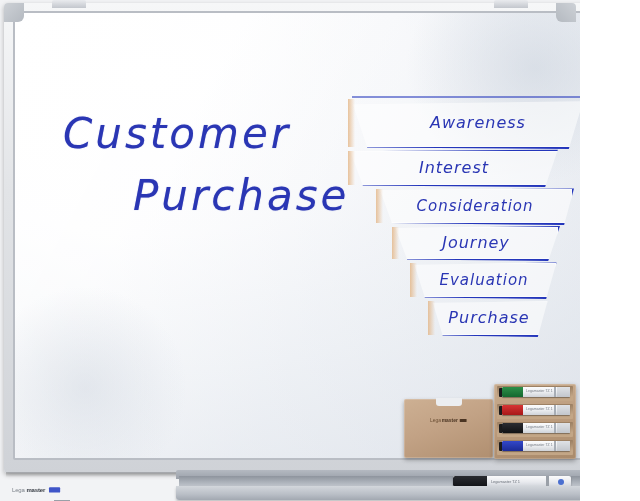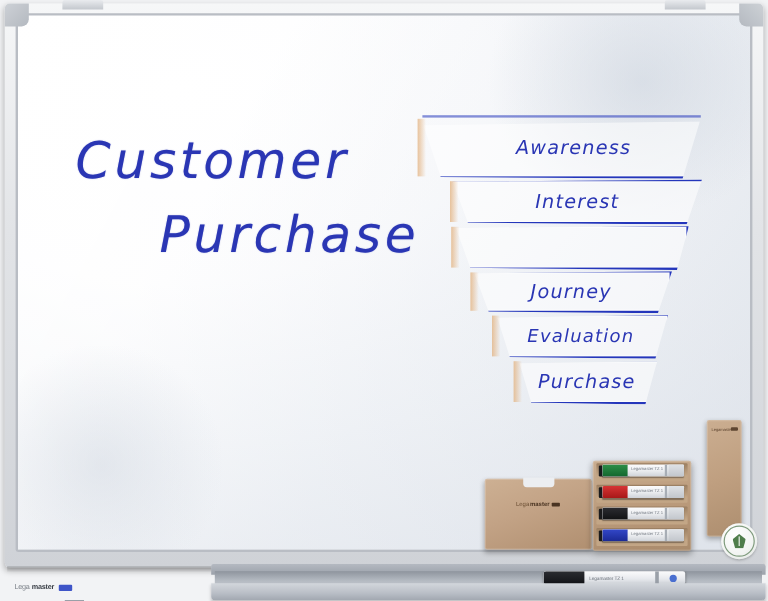--- a/index.html
+++ b/index.html
@@ -2,21 +2,21 @@
 <html><head>
 <meta charset="utf-8">
 <style>
   html, body {
     margin: 0;
     padding: 0;
     background: #ffffff;
   }
   #scene {
     position: relative;
-    width: 640px;
+    width: 580px;
     height: 501px;
     overflow: hidden;
     background: #f2f3f5;
     font-family: "DejaVu Sans", sans-serif;
   }
 
   
   .frame {
     position: absolute;
     left: 4px; top: 3px;
@@ -198,21 +198,21 @@
   }
   .band .overstroke {
     position: absolute; left: 4px; right: 4px; top: -1px; height: 2px;
     background: rgba(36,54,187,.55);
     pointer-events: none;
   }
 
   
   #band-0 { left: 0px;  top: 0px;   width: 240px; height: 52px; }
   #band-0 .shape { clip-path: polygon(2% 14%, 98% 8%, 92% 100%, 8% 97%); }
-  #band-1 { left: 27px; top: 52px;  width: 212px; height: 38px; }
+  #band-1 { left: 0; top: 52px;  width: 212px; height: 38px; }
   #band-1 .shape { clip-path: polygon(1% 6%, 99% 2%, 93% 100%, 7% 96%); }
   #band-2 { left: 28px; top: 90px;  width: 198px; height: 38px; }
   #band-2 .shape { clip-path: polygon(2% 8%, 100% 4%, 95% 100%, 8% 95%); }
   #band-3 { left: 44px; top: 128px; width: 168px; height: 36px; }
   #band-3 .shape { clip-path: polygon(2% 8%, 100% 3%, 93% 100%, 9% 96%); }
   #band-4 { left: 62px; top: 164px; width: 148px; height: 38px; }
   #band-4 .shape { clip-path: polygon(3% 10%, 99% 4%, 92% 100%, 10% 96%); }
   #band-5 { left: 80px; top: 202px; width: 122px; height: 38px; }
   #band-5 .shape { clip-path: polygon(4% 10%, 98% 6%, 90% 100%, 12% 96%); }
 
@@ -362,20 +362,21 @@
 
       <div class="band" id="band-1">
         <div class="shape"></div>
         <div class="warm"></div>
         <div class="label">Interest</div>
       </div>
 
       <div class="band" id="band-2">
         <div class="shape"></div>
         <div class="warm"></div>
+        <div class="label">Consideration</div>
       </div>
 
       <div class="band" id="band-3">
         <div class="shape"></div>
         <div class="warm"></div>
         <div class="label">Journey</div>
       </div>
 
       <div class="band" id="band-5">
         <div class="shape"></div>

